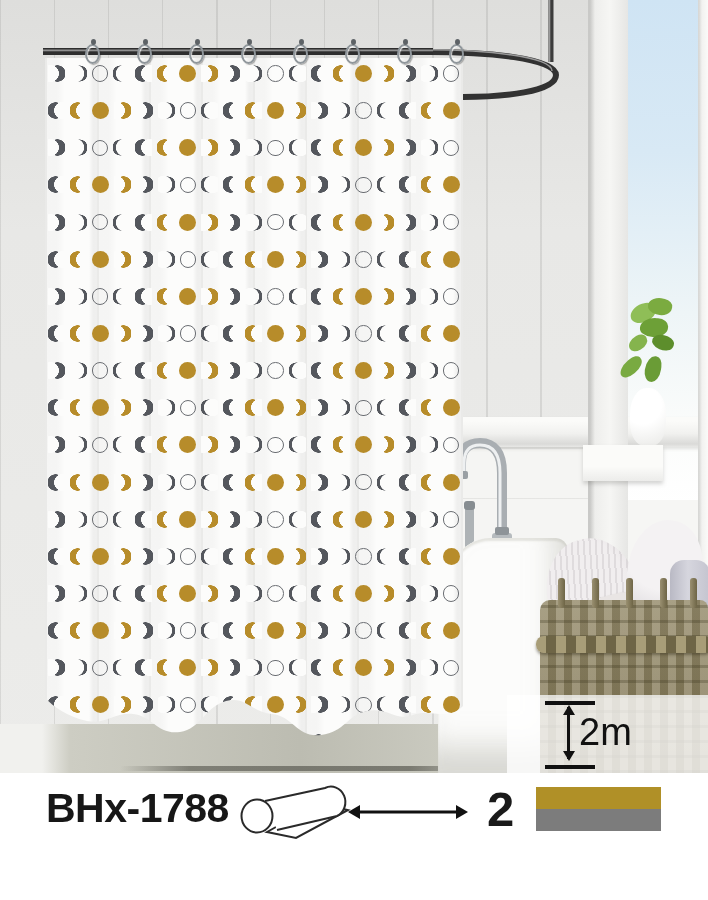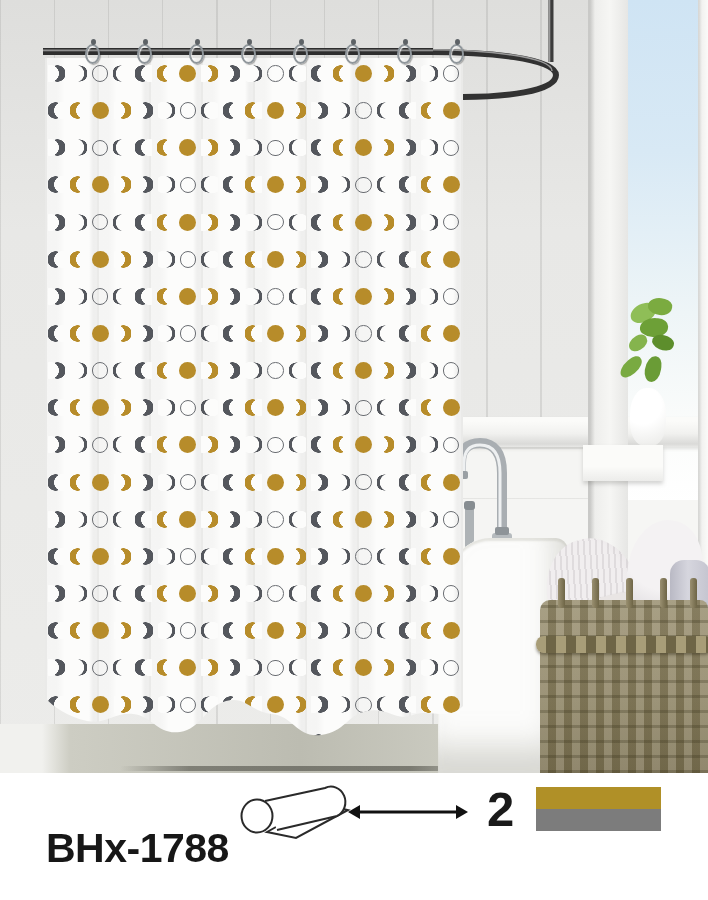--- a/index.html
+++ b/index.html
@@ -106,21 +106,21 @@
   
   .sizebox{position:absolute;left:507px;top:695px;right:0;height:78px;z-index:8;
       background:rgba(255,255,255,0.78);display:block;}
   .sb-bar{position:absolute;left:38px;width:50px;height:4px;background:#111;}
   .sb-line{position:absolute;left:60px;top:12px;width:2.5px;height:52px;background:#111;}
   .sb-ah{position:absolute;left:55.5px;width:0;height:0;border-left:6px solid transparent;border-right:6px solid transparent;}
   .sb-label{position:absolute;left:72px;top:16px;font-size:38px;color:#111;letter-spacing:0;}
 
   
   .info{position:absolute;left:0;top:773px;width:708px;height:127px;background:#fff;}
-  .model{position:absolute;left:46px;top:12px;font-size:41px;font-weight:bold;color:#171717;letter-spacing:-0.5px;margin-top:40px;}
+  .model{position:absolute;left:46px;top:12px;font-size:41px;font-weight:bold;color:#171717;letter-spacing:-0.5px;}
   .rollsvg{position:absolute;left:233px;top:6px;}
   .arrow2{position:absolute;left:348px;top:30px;}
   .count{position:absolute;left:487px;top:8px;font-size:49px;font-weight:bold;color:#1a1a1a;}
   .swatches{position:absolute;left:536px;top:14px;width:125px;height:44px;}
   .swatch{width:100%;height:22px;}
   .limited{position:absolute;left:46px;top:70px;font-size:25px;color:#1c1c1c;}
   .limited .red{color:#e42320;}
 </style>
 </head>
 <body>
@@ -591,20 +591,28 @@
         <div class="hook" style="left: 85px;"></div>
         <div class="hook" style="left: 137px;"></div>
         <div class="hook" style="left: 189px;"></div>
         <div class="hook" style="left: 241px;"></div>
         <div class="hook" style="left: 293px;"></div>
         <div class="hook" style="left: 345px;"></div>
         <div class="hook" style="left: 397px;"></div>
         <div class="hook" style="left: 449px;"></div>
       </div>
 
+    <div class="sizebox">
+      <div class="sb-bar" style="top:6px;"></div>
+      <div class="sb-bar" style="top:70px;"></div>
+      <div class="sb-line"></div>
+      <div class="sb-ah" style="top:10px;border-bottom:10px solid #111;"></div>
+      <div class="sb-ah" style="top:56px;border-top:10px solid #111;"></div>
+      <div class="sb-label">2m</div>
+    </div>
   </div>
 
   <div class="info">
     <span class="model">BHx-1788</span>
 
     <svg class="rollsvg" width="122" height="66" viewBox="0 0 122 66">
       <path d="M34,53 L86,24 L115,31 L63,59 Z" fill="#fff" stroke="#2a2a2a" stroke-width="2"></path>
       <path d="M32,22 L92,9 A14,15 0 0 1 104,37 L44,51" fill="#fff" stroke="#2a2a2a" stroke-width="2"></path>
       <ellipse cx="24" cy="37" rx="15.5" ry="16.5" fill="#fff" stroke="#2a2a2a" stroke-width="2"></ellipse>
     </svg>

